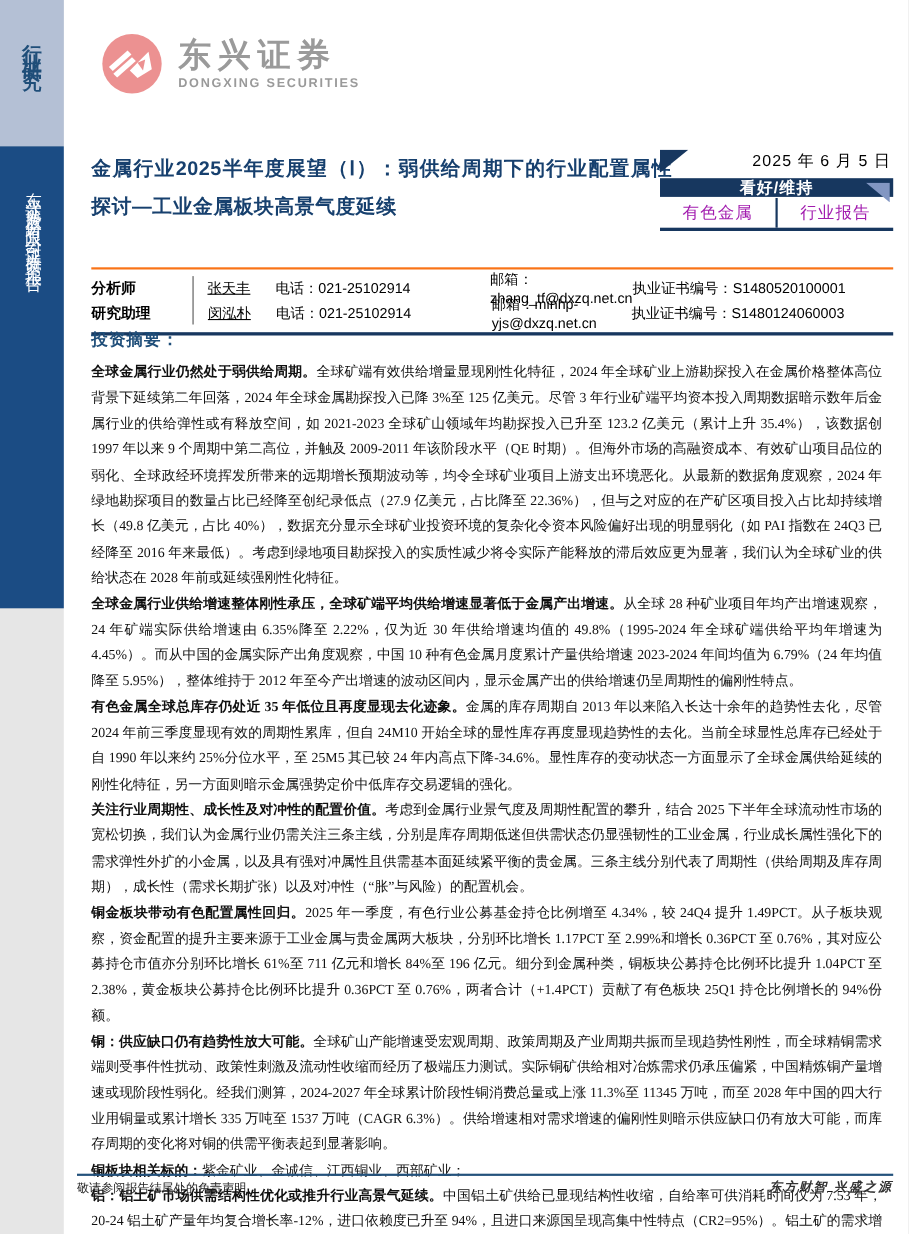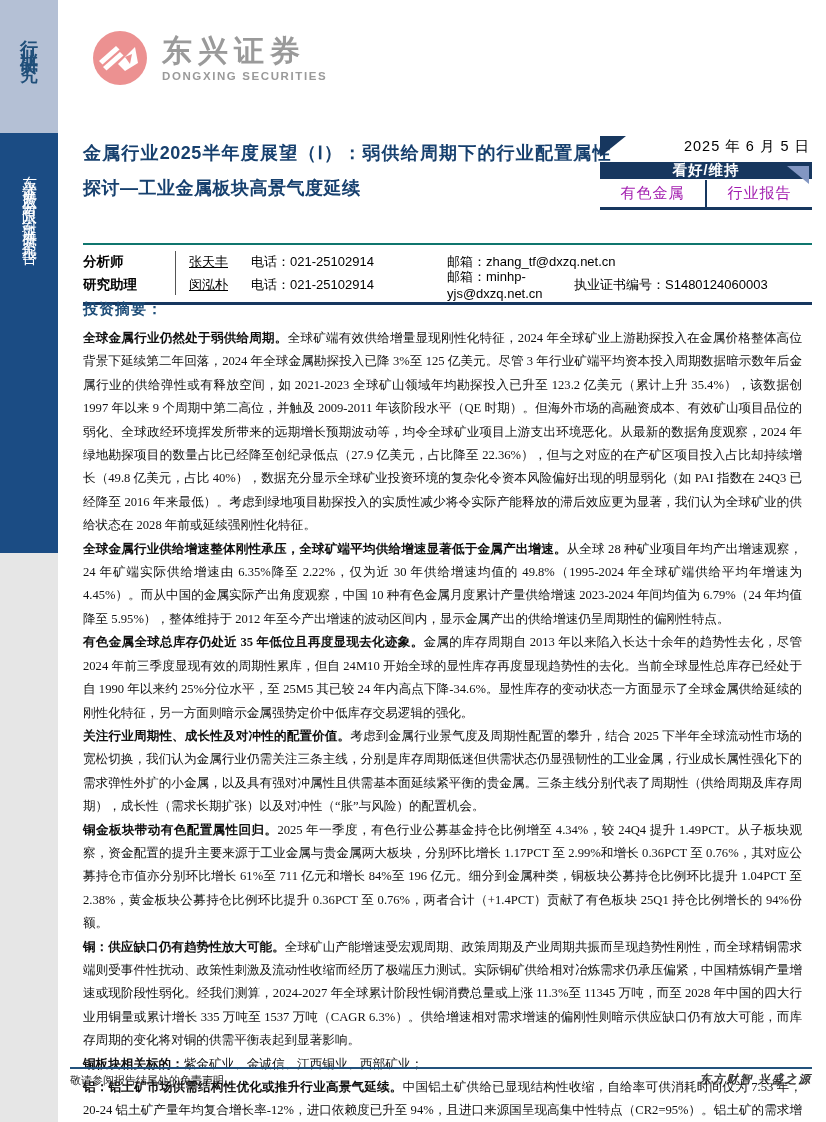--- a/index.html
+++ b/index.html
@@ -41,21 +41,21 @@
   .rating-bar { position:relative; height:17px; background:#17375f; color:#fff; display:flex;
                 align-items:center; justify-content:center; font-size:14.5px; font-weight:700; letter-spacing:1px; }
   .rating-tri { position:absolute; right:3px; top:4px; width:22px; height:18px; background:#8296c2;
                 clip-path:polygon(0 0,100% 0,100% 100%); }
   .tags-row { height:30px; margin-top:1px; border-bottom:3px solid #17375f; display:flex; align-items:stretch; }
   .tag-cell { flex:1; display:flex; align-items:center; justify-content:center;
               color:#a21caf; font-size:15px; font-weight:400; letter-spacing:1px; }
   .tag-divider { width:2px; background:#17375f; }
   
   .analyst-table { position:absolute; left:83px; top:243px; width:729px;
-                   border-top:2px solid #0f766e; border-bottom:3px solid #17375f; padding:5px 0 6px 0; }
+                   border-top:2px solid #f97316; border-bottom:3px solid #17375f; padding:5px 0 6px 0; }
   .analyst-vline { position:absolute; left:92px; top:6px; bottom:7px; width:1px; background:#555; }
   .analyst-row { display:flex; align-items:center; height:23px; font-size:13px; color:#000; }
   .a-role { width:92px; font-weight:800; font-size:13.5px; }
   .a-name { width:68px; padding-left:14px;text-decoration:underline; }
   .a-phone { width:196px;margin-left:8px; }
   .a-email { flex:1; }
   .a-license { width:238px; }
   
   .summary-heading { position:absolute; left:83px; top:300px; color:#1f4e79;
                      font-size:15px; font-weight:800; letter-spacing:1px; }
@@ -118,20 +118,21 @@
     </div>
   </div>
 
   <div class="analyst-table">
     <div class="analyst-vline"></div>
     <div class="analyst-row">
       <div class="a-role">分析师</div>
       <div class="a-name">张天丰</div>
       <div class="a-phone">电话：021-25102914</div>
       <div class="a-email">邮箱：zhang_tf@dxzq.net.cn</div>
+      <div class="a-license">执业证书编号：S1480520100001</div>
     </div>
     <div class="analyst-row">
       <div class="a-role">研究助理</div>
       <div class="a-name">闵泓朴</div>
       <div class="a-phone">电话：021-25102914</div>
       <div class="a-email">邮箱：minhp-yjs@dxzq.net.cn</div>
       <div class="a-license">执业证书编号：S1480124060003</div>
     </div>
   </div>
 

